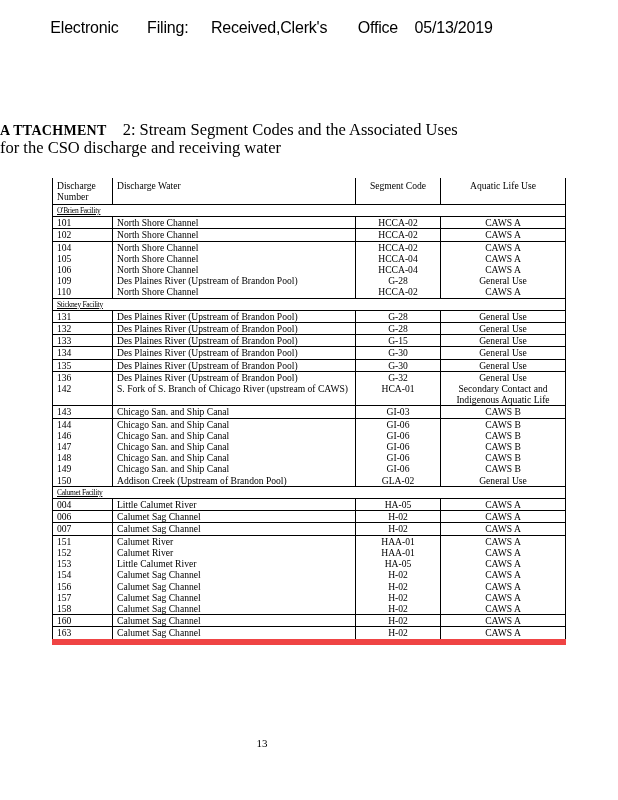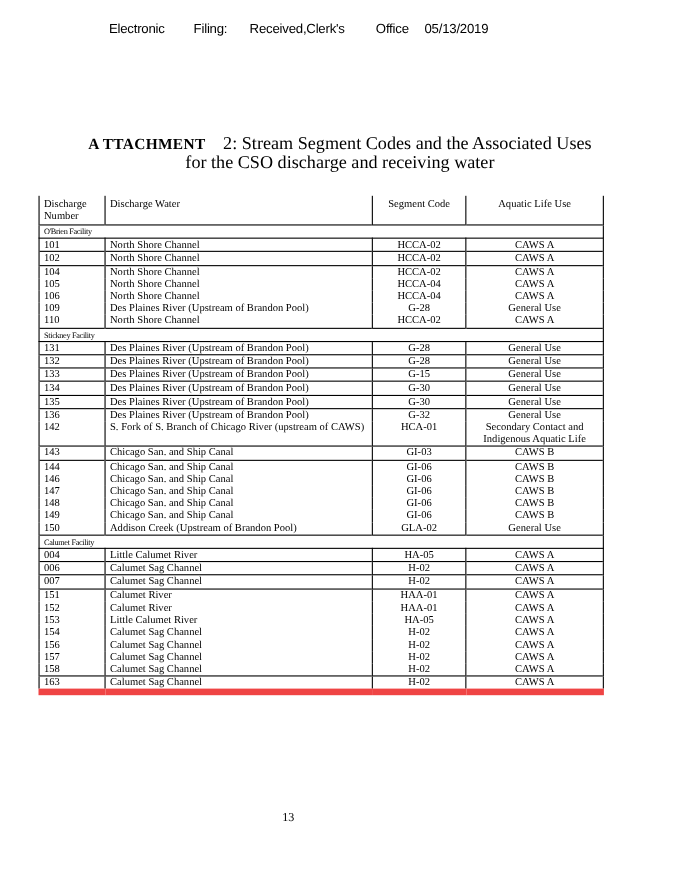--- a/index.html
+++ b/index.html
@@ -1,48 +1,48 @@
 <!DOCTYPE html>
 <html><head>
 <meta charset="utf-8">
 <style>
   html, body { margin:0; padding:0; background:#ffffff; }
   body { width:618px; height:800px; position:relative; overflow:hidden; color:#000; }
   .header-line {
     position:absolute; top:19px; left:0; width:543px; text-align:center;
-    font-family:"Liberation Sans", sans-serif; font-size:12px; letter-spacing:-0.2px;
+    font-family:"Liberation Sans", sans-serif; font-size:16px; letter-spacing:-0.2px;
   }
   .header-line span { display:inline-block; }
   .title {
-    position:absolute; left:0; width:618px; text-align:center;
+    position:absolute; left:0; width:618px; 
     font-family:"Liberation Serif", serif; font-size:16.5px;
   }
   .title1 { top:120px; }
   .title2 { top:138px; }
   .title .att { font-weight:bold; font-size:14px; letter-spacing:0.3px; margin-right:16px; }
   table.segments {
-    position:absolute; top:178px; left:35px; width:513px;
+    position:absolute; top:178px; left:52px; width:513px;
     border-collapse:collapse; table-layout:fixed;
     font-family:"Liberation Serif", serif; font-size:9.6px; line-height:11.2px;
   }
   table.segments col.c1 { width:60px; }
   table.segments col.c2 { width:243px; }
   table.segments col.c3 { width:85px; }
   table.segments col.c4 { width:125px; }
   table.segments td, table.segments th {
     padding:0 0 0 4px; vertical-align:top; font-weight:normal;
     border-left:1px solid #000; border-right:1px solid #000;
   }
   table.segments th { text-align:left; height:24px; padding-top:2px; }
   table.segments th.center, table.segments td.center { text-align:center; padding-left:0; }
   table.segments tr.bt td { border-top:1px solid #000; }
   table.segments tr.bb td { border-bottom:6px solid #ef4444; }
   table.segments tr.facility td {
     border-top:1px solid #000; border-bottom:1px solid #000;
-    font-size:7.5px; letter-spacing:-0.3px; height:11px;
+    font-size:7.5px; letter-spacing:-0.3px; height:11px;text-decoration:underline;
   }
   table.segments td { height:11.2px; }
   .page-number {
     position:absolute; top:737px; left:0; width:524px; text-align:center;
     font-family:"Liberation Serif", serif; font-size:11px;
   }
 </style>
 </head>
 <body>
 
@@ -270,20 +270,26 @@
         <td>Calumet Sag Channel</td>
         <td class="center">H-02</td>
         <td class="center">CAWS A</td>
       </tr>
       <tr>
         <td>158</td>
         <td>Calumet Sag Channel</td>
         <td class="center">H-02</td>
         <td class="center">CAWS A</td>
       </tr>
+      <tr class="bt">
+        <td>160</td>
+        <td>Calumet Sag Channel</td>
+        <td class="center">H-02</td>
+        <td class="center">CAWS A</td>
+      </tr>
       <tr class="bt bb">
         <td>163</td>
         <td>Calumet Sag Channel</td>
         <td class="center">H-02</td>
         <td class="center">CAWS A</td>
       </tr>
     </tbody>
 </table>
 
 <div class="page-number">13</div>

